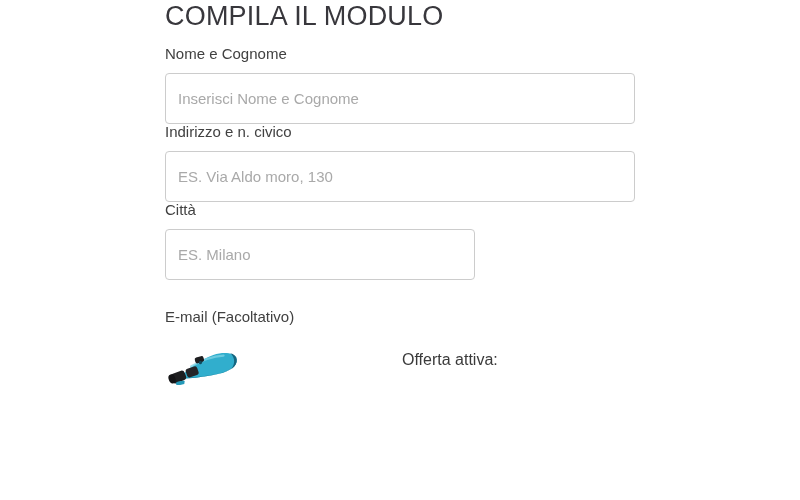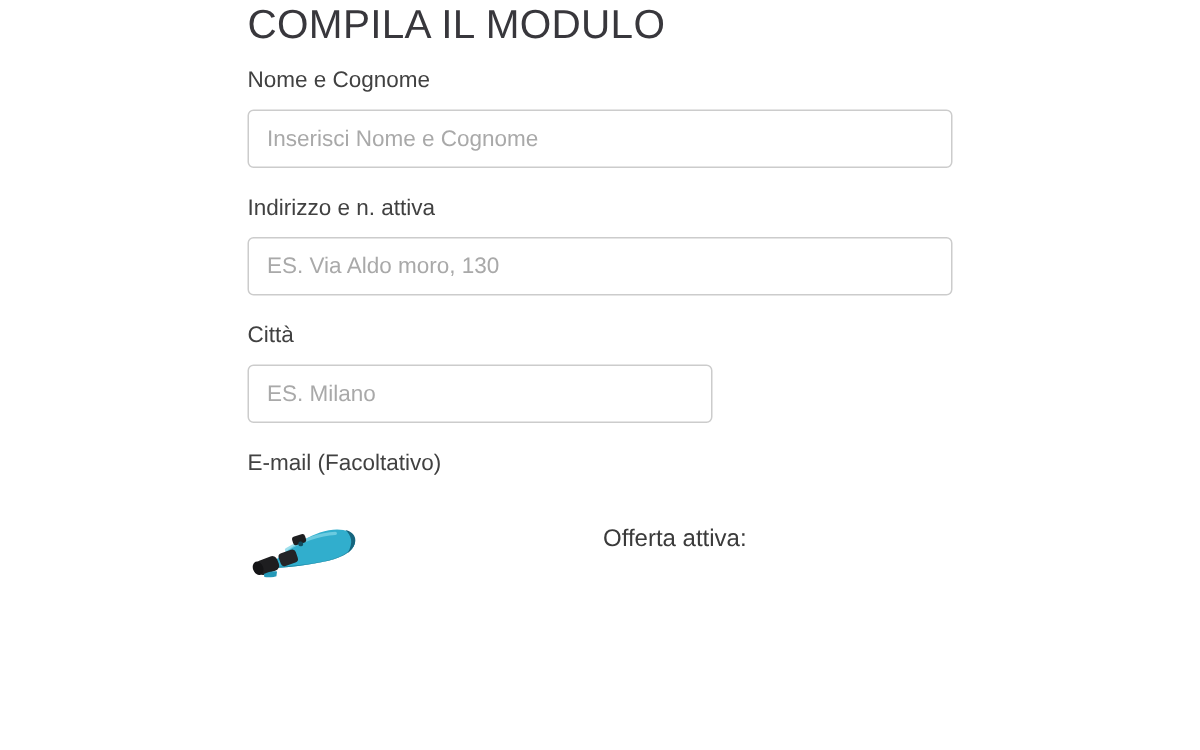--- a/index.html
+++ b/index.html
@@ -17,50 +17,50 @@
   .form-title {
     font-size: 27px;
     font-weight: 400;
     line-height: 32px;
     color: #38373c;
     text-align: left;
     letter-spacing: 0.2px;
     margin: 0 0 14px 0;
     white-space: nowrap;
   }
-  .field-group { margin-bottom: 19px; }
+  .field-group { }
   .field-label {
     display: block;
     font-size: 15px;
     line-height: 16px;
     color: #414141;
     margin-bottom: 11px;
   }
   .text-input {
     display: block;
     width: 100%;
-    height: 39px;
+    height: 51px;
     border: 1px solid #cccccc;
     border-radius: 4px;
     background: #ffffff;
     padding: 16px 12px;
     font-family: "Liberation Sans", "DejaVu Sans", sans-serif;
     font-size: 15px;
     color: #333333;
     outline: none;
   }
   .text-input::placeholder { color: #a9a9a9; opacity: 1; }
   .two-col-row {
     display: flex;
     justify-content: space-between;
     margin-bottom: 19px;
   }
   .col-city { width: 310px; }
   .col-cap  { width: 147px; }
-  .two-col-row .field-group { margin-bottom: 0; }
+  .two-col-row .field-group { margin-bottom: 10px; }
   .offer-row {
     display: flex;
     align-items: flex-start;
     margin-top: 0;
   }
   .offer-image-col { width: 50%; }
   .offer-text-col  { width: 50%; padding-left: 2px; }
   .offer-heading {
     font-size: 16px;
     line-height: 19px;
@@ -81,21 +81,21 @@
 
   <form>
 
     <div class="field-group">
       <label class="field-label">Nome e Cognome</label>
       <input class="text-input" type="text" placeholder="Inserisci Nome e Cognome" style="">
     </div>
 
 
     <div class="field-group">
-      <label class="field-label">Indirizzo e n. attiva</label>
+      <label class="field-label">Indirizzo e n. civico</label>
       <input class="text-input" type="text" placeholder="ES. Via Aldo moro, 130" style="">
     </div>
 
     <div class="two-col-row">
       <div class="field-group col-city">
         <label class="field-label">Città</label>
         <input class="text-input" type="text" placeholder="ES. Milano" style="">
       </div>
     </div>
 

